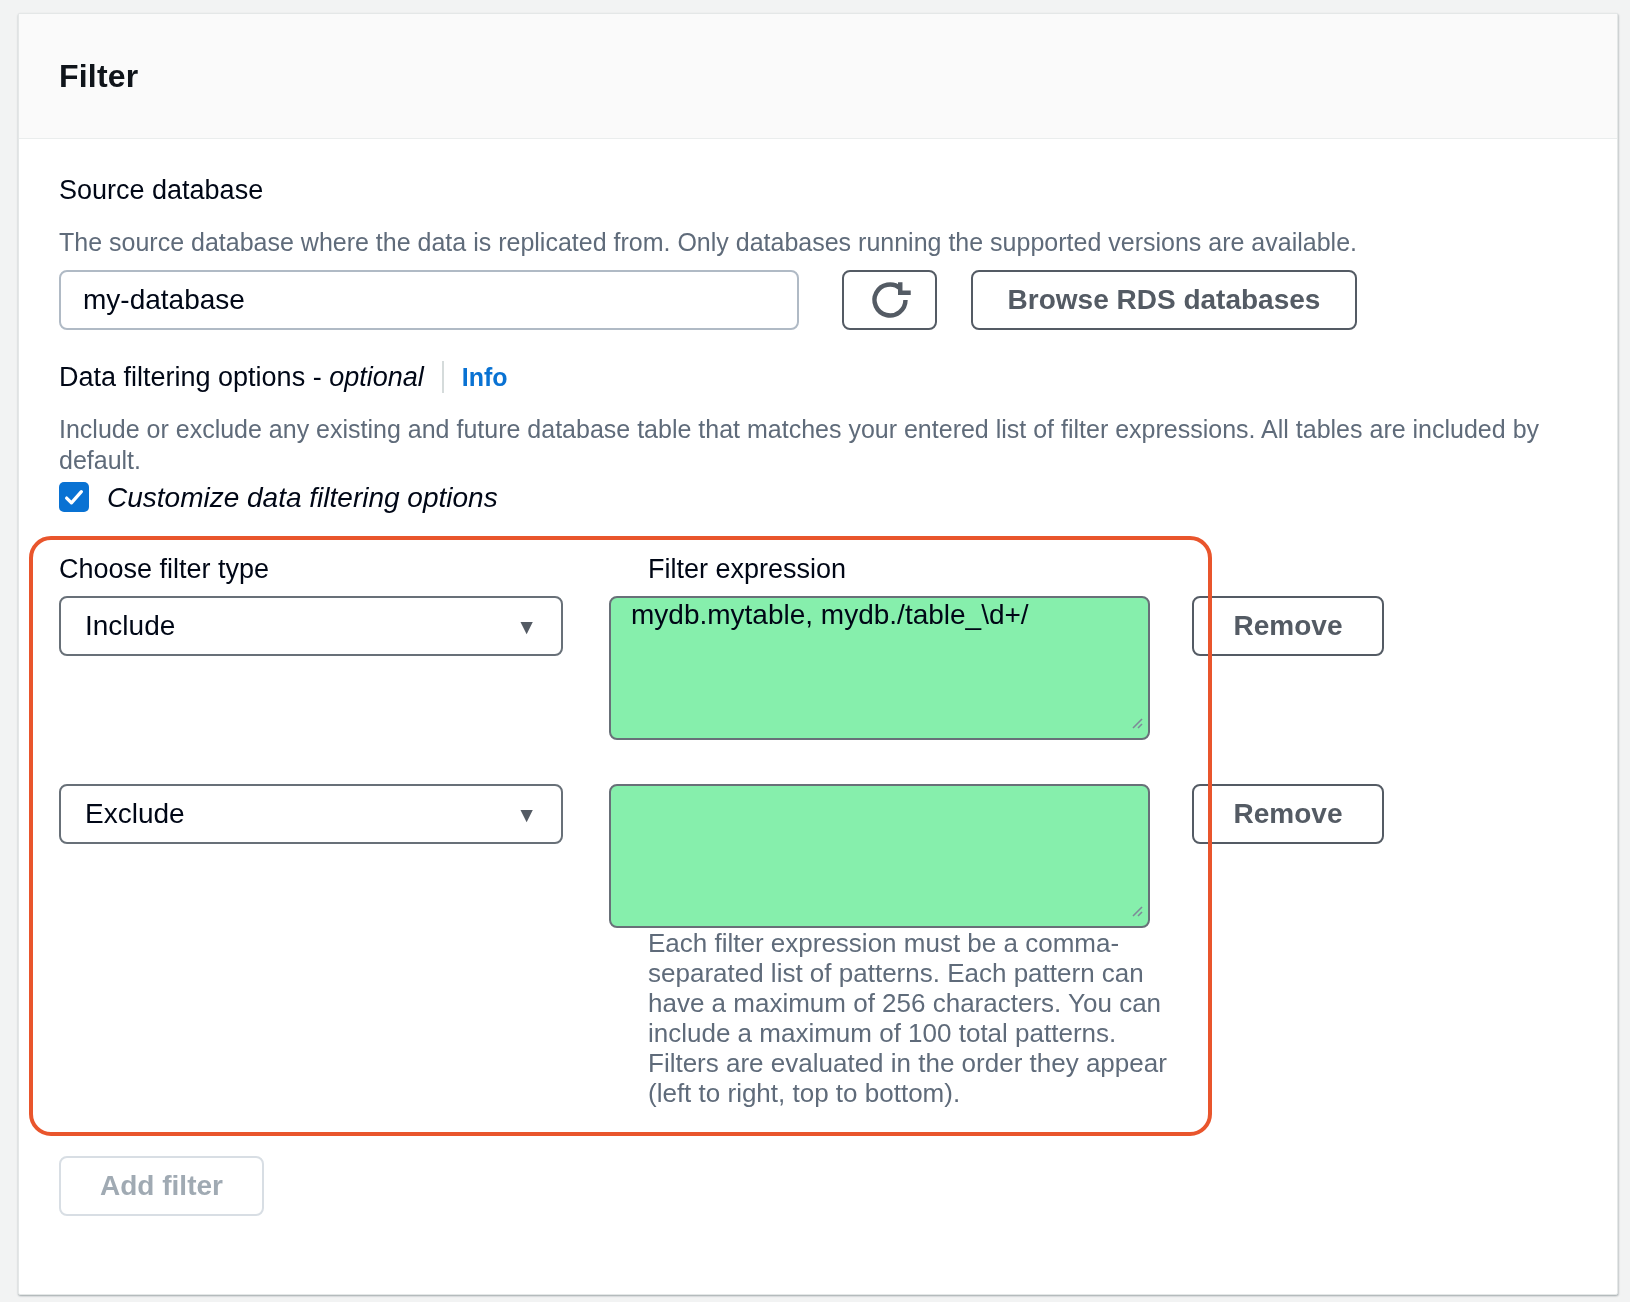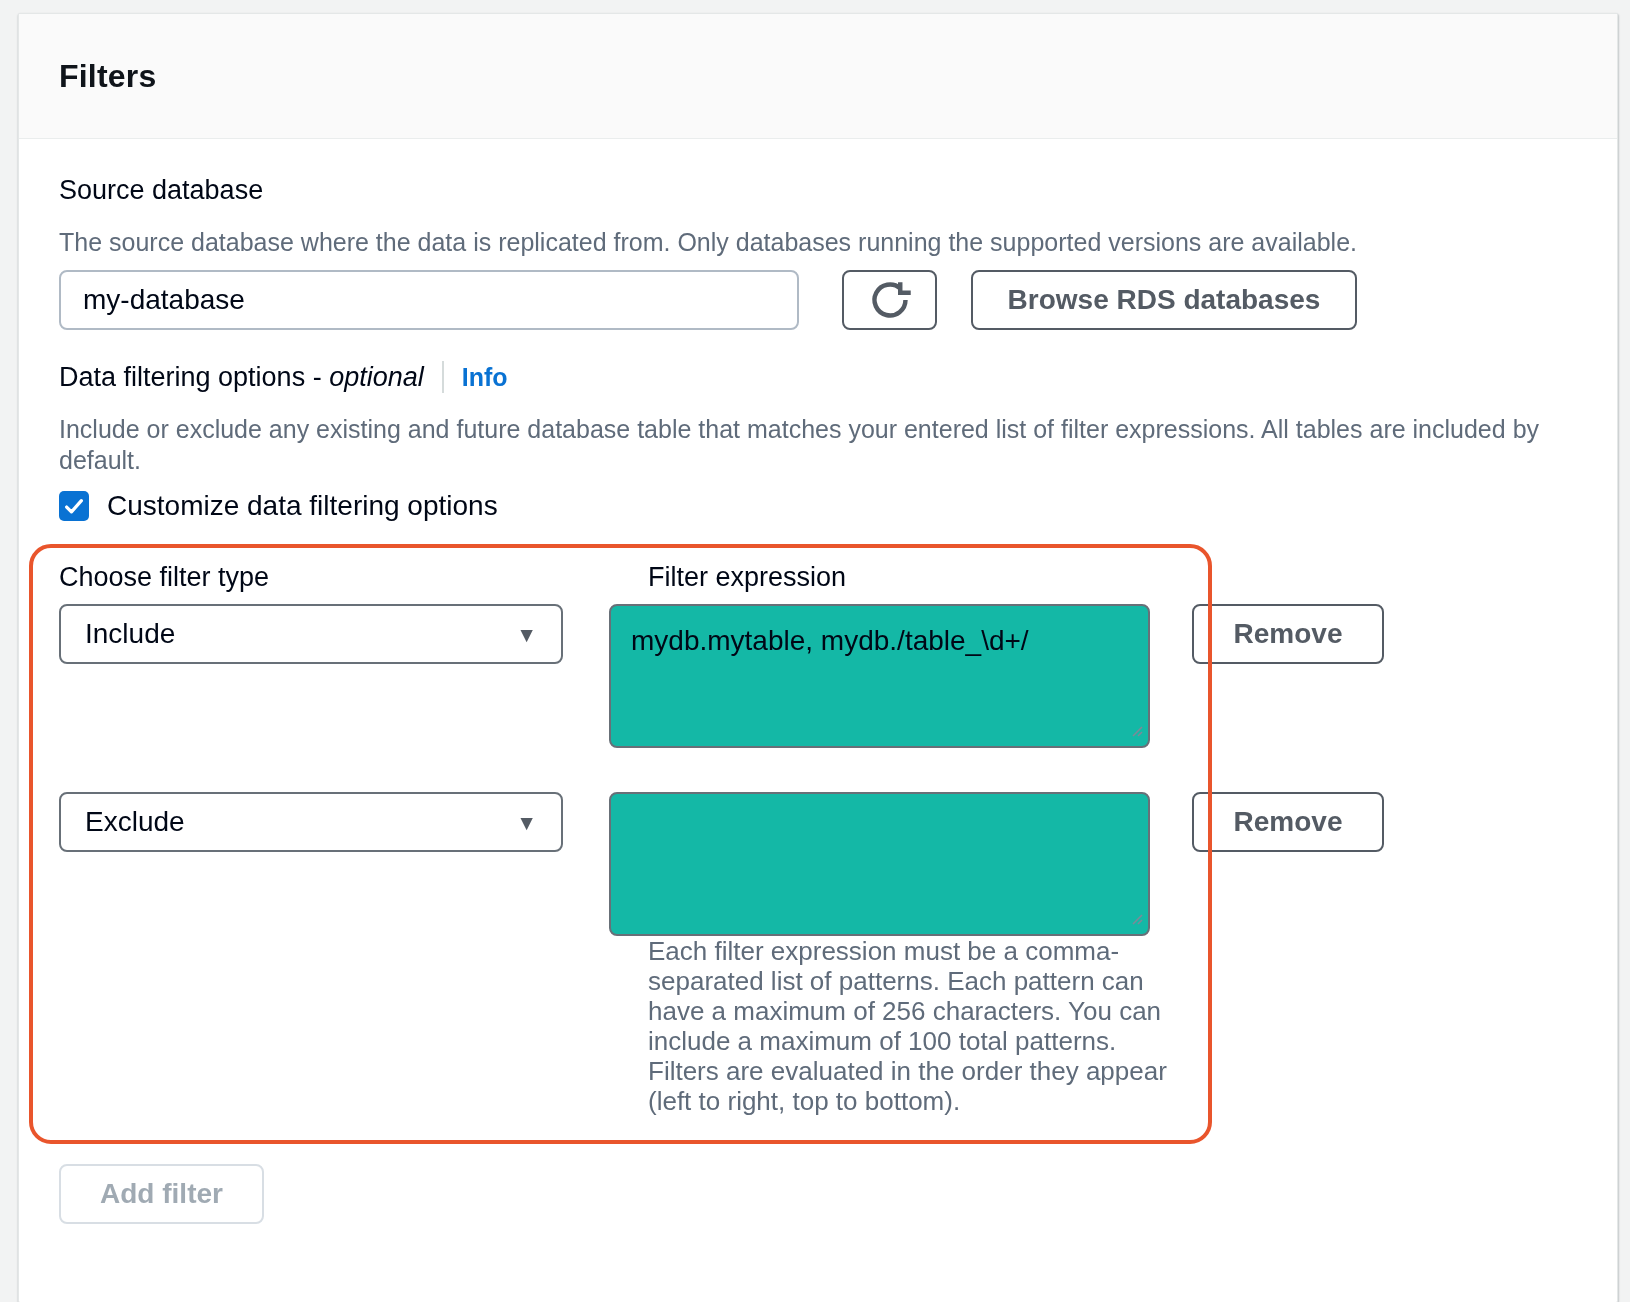--- a/index.html
+++ b/index.html
@@ -49,21 +49,21 @@
   }
   .icon-btn{width:95px;margin-left:43px;}
   .browse-btn{width:386px;margin-left:34px;padding:0 30px;}
 
   .section2{margin-top:30px;}
   .label-row{display:flex;align-items:center;}
   .label-row .it{font-style:italic;}
   .vdiv{width:2px;height:32px;background:#d5dbdb;margin:0 18px;}
   .info-link{font-size:25px;font-weight:700;color:var(--accent_blue);text-decoration:none;cursor:pointer;}
 
-  .checkbox-row{display:flex;align-items:center;margin-top:14px;cursor:pointer;}
+  .checkbox-row{display:flex;margin-top:6px;cursor:pointer;font-style:italic;}
   .checkbox{
     width:30px;height:30px;border-radius:5px;background:var(--accent_blue);
     display:flex;align-items:center;justify-content:center;flex:0 0 auto;
   }
   .checkbox-label{font-size:28px;margin-left:18px;color:var(--text_body);}
 
   .filters-area{position:relative;margin-top:38px;width:1364px;}
   .hl-border{
     position:absolute;left:-30px;top:-16px;width:1183px;height:600px;
     border:4px solid var(--highlight_orange);border-radius:22px;
@@ -75,41 +75,41 @@
   .filter-row{display:flex;align-items:flex-start;margin-top:10px;}
   .filter-row + .filter-row{margin-top:44px;}
   .select{
     width:504px;height:60px;border:2px solid #687078;border-radius:8px;background:#fff;
     margin-right:46px;display:flex;align-items:center;justify-content:space-between;
     padding:0 24px;font-size:28px;color:var(--text_body);cursor:pointer;flex:0 0 auto;
   }
   .caret{font-size:21px;color:var(--btn_gray);line-height:1;}
   .ta-wrap{position:relative;width:541px;margin-right:42px;flex:0 0 auto;}
   textarea.expr{
-    width:541px;height:144px;border:2px solid #687078;border-radius:8px;background:#14b8a6;
-    padding:19px 20px;font-size:28px;font-family:"Liberation Sans",sans-serif;color:var(--text_body);
+    width:541px;height:144px;border:2px solid #687078;border-radius:8px;background:#86efac;
+    padding:1px 20px;font-size:28px;font-family:"Liberation Sans",sans-serif;color:var(--text_body);
     resize:none;outline:none;display:block;
   }
   .resize-handle{position:absolute;right:6px;bottom:6px;}
   .remove-btn{width:192px;flex:0 0 auto;}
   .helper-row{display:flex;margin-top:0;}
   .helper-spacer{width:589px;flex:0 0 auto;}
   .helper-text{width:541px;font-size:26px;line-height:30px;color:var(--text_secondary);}
 
   .add-btn{
     margin-top:48px;width:205px;height:60px;
     border:2px solid #d8dee4;color:#a0aab3;cursor:default;
   }
 </style>
 </head>
 <body>
 
 <div class="card">
   <header class="card-header">
-    <h1>Filters</h1>
+    <h1>Filter</h1>
   </header>
 
   <div class="card-body">
 
     <div class="field">
       <div class="field-label">Source database</div>
       <div class="field-desc">The source database where the data is replicated from. Only databases running the supported versions are available.</div>
       <div class="row">
         <input class="text-input" type="text" value="my-database" style="">
         <button class="btn icon-btn">

